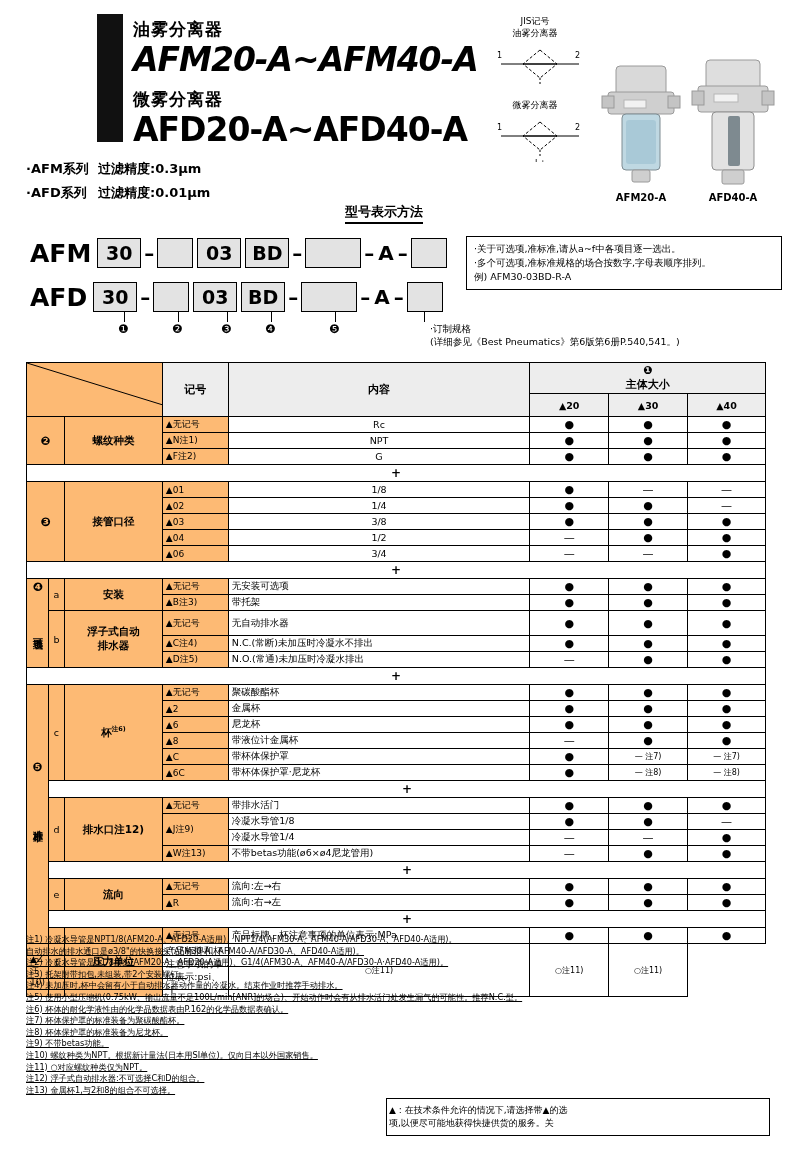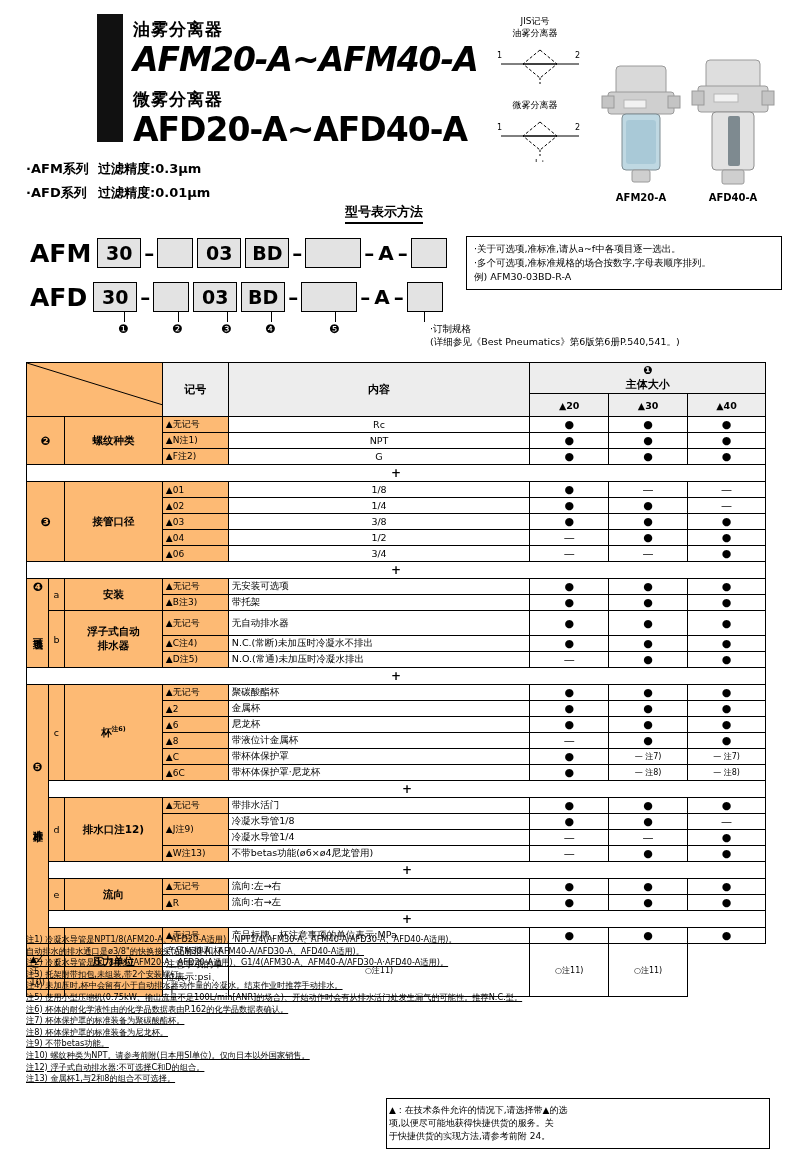--- a/index.html
+++ b/index.html
@@ -456,24 +456,24 @@
     <div>注1)  冷凝水导管是NPT1/8(AFM20-A、AFD20-A适用)、NPT1/4(AFM30-A、AFM40-A/AFD30-A、AFD40-A适用)。</div>
     <div>        自动排水的排水通口是ø3/8"的快换接头(AFM30-A、AFM40-A/AFD30-A、AFD40-A适用)。</div>
     <div>注2)  冷凝水导管是G1/8接头(AFM20-A、AFD20-A适用)、G1/4(AFM30-A、AFM40-A/AFD30-A·AFD40-A适用)。</div>
     <div>注3)  托架附带扣包,未组装,带2个安装螺钉。</div>
     <div>注4)  未加压时,杯中会留有小于自动排水器动作量的冷凝水。结束作业时推荐手动排水。</div>
     <div>注5)  使用小型压缩机(0.75kW、输出流量不足100L/min[ANR]的场合)、开始动作时会有从排水活门处发生漏气的可能性。推荐N.C.型。</div>
     <div>注6)  杯体的耐化学液性由的化学品数据表由P.162的化学品数据表确认。</div>
     <div>注7)  杯体保护罩的标准装备为聚碳酸酯杯。</div>
     <div>注8)  杯体保护罩的标准装备为尼龙杯。</div>
     <div>注9)  不带betas功能。</div>
-    <div>注10) 螺纹种类为NPT。请参考前附(日本用SI单位)。仅向日本以外国家销售。</div>
+    <div>注10) 螺纹种类为NPT。根据新计量法(日本用SI单位)。仅向日本以外国家销售。</div>
+    <div>注11) ○对应螺纹种类仅为NPT。</div>
     <div>注12) 浮子式自动排水器:不可选择C和D的组合。</div>
     <div>注13) 金属杯1,与2和8的组合不可选择。</div>
   </div>
 
   <div class="warnbox">
     <div>▲ : 在技术条件允许的情况下,请选择带▲的选</div>
     <div>项,以便尽可能地获得快捷供货的服务。关</div>
-    <div>于快捷供货的实现方法,请参考前附 24。</div>
   </div>
 
 </div>
 
 </body></html>

